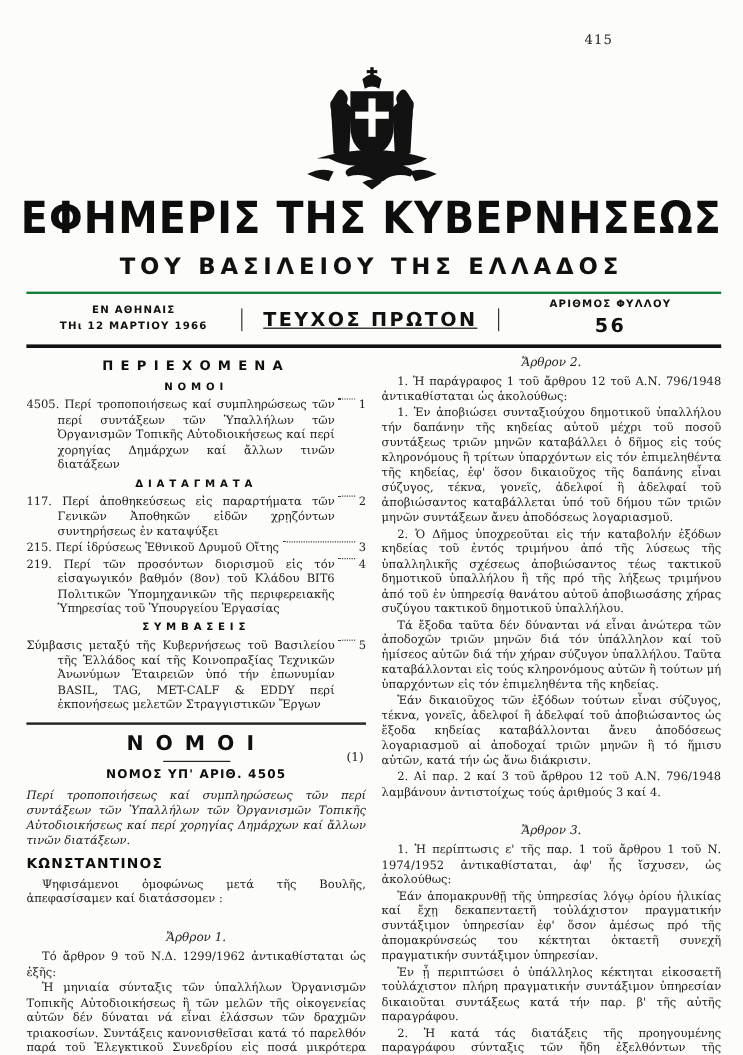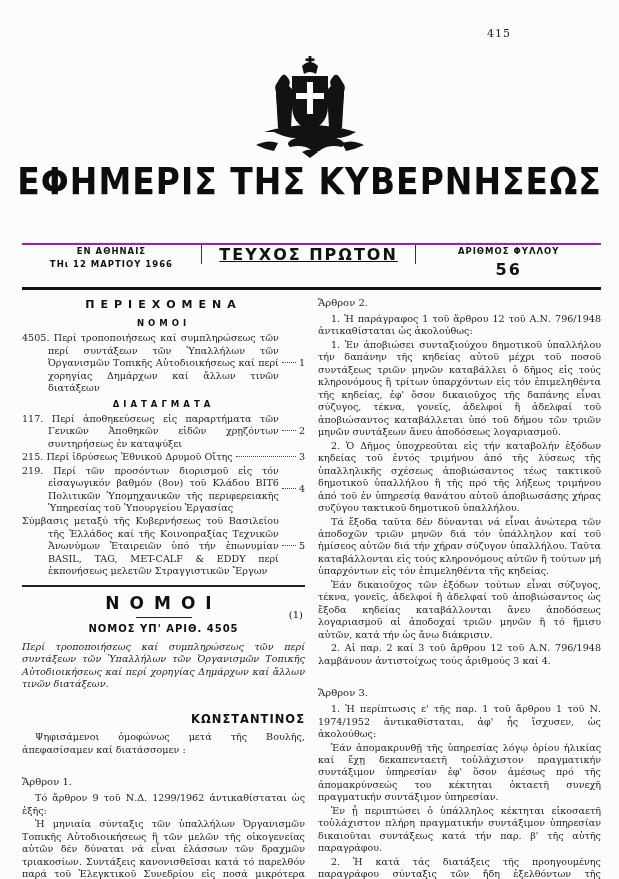--- a/index.html
+++ b/index.html
@@ -37,23 +37,23 @@
   }
   .masthead .subtitle{
     margin-top:13px;
     font-family:"DejaVu Sans", sans-serif;
     font-weight:bold;font-size:19px;letter-spacing:4px;color:#111;
     white-space:nowrap;
   }
   
   .infobar{
     position:absolute;top:243px;left:22px;right:18px;
-    border-top:2px solid #a21caf;
+    border-top:2px solid #15803d;
     border-bottom:3px solid #111;
-    display:flex;align-items:flex-start;
+    display:flex;align-items:center;
     height:42px;
   }
   .infobar .cell{
     display:flex;flex-direction:column;justify-content:center;
     text-align:center;
     font-family:"DejaVu Sans", sans-serif;font-weight:bold;color:#111;
   }
   .cell-place{width:31%;font-size:8.5px;line-height:1.5;letter-spacing:1px;}
   .cell-issue{width:37%;font-size:16px;letter-spacing:2px;
     border-left:1px solid #333;border-right:1px solid #333;text-decoration:underline;}
@@ -64,34 +64,34 @@
     position:absolute;top:296px;left:22px;right:18px;
     display:flex;gap:13px;
   }
   .col{width:283px;font-size:9.6px;line-height:1.3;text-align:justify;color:#1d1d1d;}
   .center-head{
     text-align:center;font-family:"DejaVu Sans", sans-serif;
     font-weight:bold;color:#0f0f0f;
   }
   .toc-title{font-size:11px;letter-spacing:6px;margin:2px 0 6px 0;}
   .toc-sec{font-size:8.5px;letter-spacing:4px;margin:4px 0 3px 0;}
-  .toc-item{display:flex;align-items:center;margin-bottom:1px;}
+  .toc-item{display:flex;align-items:flex-start;margin-bottom:1px;}
   .toc-text{flex:0 1 auto;padding-left:26px;text-indent:-26px;}
   .toc-dots{flex:1 0 14px;border-bottom:1px dotted #444;margin:0 3px 2px 3px;}
   .toc-page{flex:0 0 auto;}
   .law-divider{border:0;border-top:2px solid #222;margin:7px 0 5px 0;}
   .law-sec-head{position:relative;margin-top:2px;}
   .law-sec-head .big{font-size:17px;letter-spacing:10px;}
   .law-note{position:absolute;right:2px;top:16px;font-family:"DejaVu Serif",serif;font-weight:normal;font-size:10px;}
   .small-rule{width:56px;border:0;border-top:1px solid #222;margin:3px auto 4px auto;}
   .law-num{font-size:10px;letter-spacing:1px;margin-bottom:6px;}
   .law-subject{font-style:italic;margin:0 2px 7px 2px;}
-  .king{font-family:"DejaVu Sans", sans-serif;font-weight:bold;text-align:right;
-        font-size:11.5px;letter-spacing:1px;line-height:1.45;margin:20px 0 4px 0;color:#0f0f0f;}
-  .article-head{font-size:10px;margin:19px 0 4px 0;}
+  .king{font-family:"DejaVu Sans", sans-serif;font-weight:bold;text-align:left;
+        font-size:11.5px;letter-spacing:1px;line-height:1.45;margin:3px 0 4px 0;color:#0f0f0f;}
+  .article-head{text-align:center;font-size:10px;margin:19px 0 4px 0;font-style:italic;}
   p.body-para{margin:0 0 1px 0;text-indent:13px;}
   p.no-indent{text-indent:0;}
 </style>
 </head>
 <body>
 
 <div class="page">
 
   <div class="folio">415</div>
 
@@ -120,20 +120,21 @@
         <path d="M14 80 q46 -14 92 0 q-10 6 -20 6 q12 4 6 9 q-12 -3 -20 2 q-6 6 -12 0 q-8 -5 -20 -2 q-6 -5 6 -9 q-10 0 -22 -6 z"></path>
         <path d="M6 93 q12 -6 22 -2 l-4 8 q-10 -2 -18 -6 z"></path>
         <path d="M114 93 q-12 -6 -22 -2 l4 8 q10 -2 18 -6 z"></path>
         <path d="M52 100 q8 -5 16 0 l-8 6 z"></path>
       </g>
     </svg>
   </div>
 
   <div class="masthead">
     <div class="title">ΕΦΗΜΕΡΙΣ ΤΗΣ ΚΥΒΕΡΝΗΣΕΩΣ</div>
+    <div class="subtitle">ΤΟΥ ΒΑΣΙΛΕΙΟΥ ΤΗΣ ΕΛΛΑΔΟΣ</div>
   </div>
 
   <div class="infobar">
     <div class="cell cell-place">
       <span>ΕΝ ΑΘΗΝΑΙΣ</span>
       <span>ΤΗι 12 ΜΑΡΤΙΟΥ 1966</span>
     </div>
     <div class="cell cell-issue">
       <span>ΤΕΥΧΟΣ ΠΡΩΤΟΝ</span>
     </div>
@@ -178,20 +179,21 @@
       </div>
       <div class="toc-item">
         <span class="toc-text">
           <span>219.</span>
           <span>Περί τῶν προσόντων διορισμοῦ εἰς τόν εἰσαγωγικόν βαθμόν (8ον) τοῦ Κλάδου ΒΙΤ6 Πολιτικῶν Ὑπομηχανικῶν τῆς περιφερειακῆς Ὑπηρεσίας τοῦ Ὑπουργείου Ἐργασίας</span>
         </span>
         <span class="toc-dots"></span>
         <span class="toc-page">4</span>
       </div>
 
+      <div class="center-head toc-sec">ΣΥΜΒΑΣΕΙΣ</div>
       <div class="toc-item">
         <span class="toc-text">
           <span>Σύμβασις μεταξύ τῆς Κυβερνήσεως τοῦ Βασιλείου τῆς Ἑλλάδος καί τῆς Κοινοπραξίας Τεχνικῶν Ἀνωνύμων Ἑταιρειῶν ὑπό τήν ἐπωνυμίαν BASIL, TAG, MET-CALF &amp; EDDY περί ἐκπονήσεως μελετῶν Στραγγιστικῶν Ἔργων</span>
         </span>
         <span class="toc-dots"></span>
         <span class="toc-page">5</span>
       </div>
 
       <hr class="law-divider">
 

